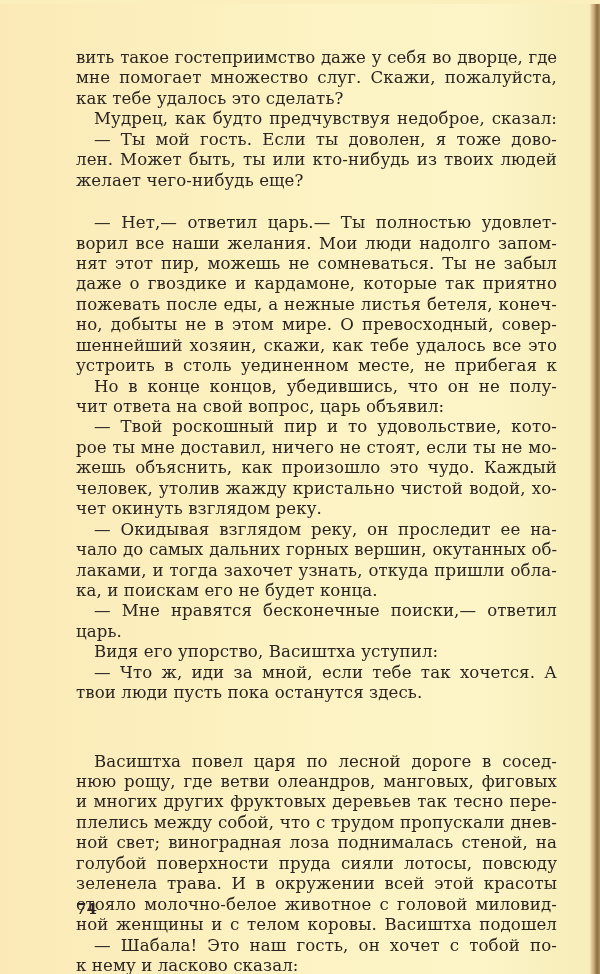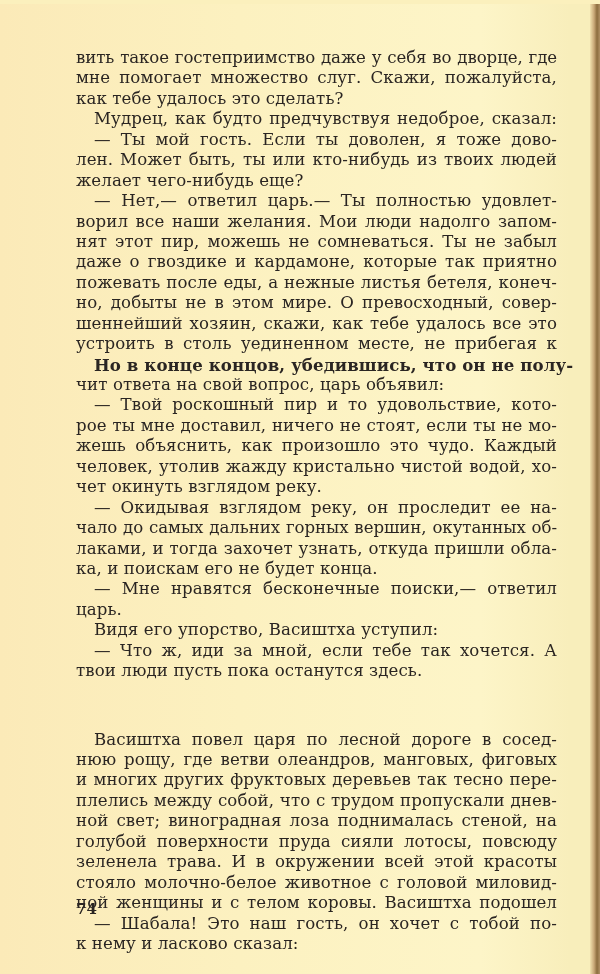--- a/index.html
+++ b/index.html
@@ -65,29 +65,29 @@
 
 <div class="page">
   <div class="text-block" id="text-block">
       <span class="line" style="white-space: nowrap; word-spacing: 0px; letter-spacing: -0.0826322px;">вить такое гостеприимство даже у себя во дворце, где</span>
       <span class="line" style="white-space: nowrap; word-spacing: 0px;">мне помогает множество слуг. Скажи, пожалуйста,</span>
       <span class="line last">как тебе удалось это сделать?</span>
       <span class="line indent" style="white-space: nowrap; word-spacing: 0px;">Мудрец, как будто предчувствуя недоброе, сказал:</span>
       <span class="line indent" style="white-space: nowrap; word-spacing: 0px;">— Ты мой гость. Если ты доволен, я тоже дово-</span>
       <span class="line" style="white-space: nowrap; word-spacing: 0px;">лен. Может быть, ты или кто-нибудь из твоих людей</span>
       <span class="line last">желает чего-нибудь еще?</span>
-      <span class="line indent" style="white-space: nowrap; word-spacing: 0px;">— Нет,— ответил царь.— Ты полностью удовлет-</span>
+      <span class="line indent" style="white-space: nowrap; word-spacing: 0px; margin-top: 22px;">— Нет,— ответил царь.— Ты полностью удовлет-</span>
       <span class="line" style="white-space: nowrap; word-spacing: 0px;">ворил все наши желания. Мои люди надолго запом-</span>
       <span class="line" style="white-space: nowrap; word-spacing: 0px;">нят этот пир, можешь не сомневаться. Ты не забыл</span>
       <span class="line" style="white-space: nowrap; word-spacing: 0px;">даже о гвоздике и кардамоне, которые так приятно</span>
       <span class="line" style="white-space: nowrap; word-spacing: 0px;">пожевать после еды, а нежные листья бетеля, конеч-</span>
       <span class="line" style="white-space: nowrap; word-spacing: 0px;">но, добыты не в этом мире. О превосходный, совер-</span>
       <span class="line" style="white-space: nowrap; word-spacing: 0px;">шеннейший хозяин, скажи, как тебе удалось все это</span>
       <span class="line" style="white-space: nowrap; word-spacing: 0px;">устроить в столь уединенном месте, не прибегая к</span>
-      <span class="line indent" style="white-space: nowrap; word-spacing: 0px; font-weight: bold;">Но в конце концов, убедившись, что он не полу-</span>
+      <span class="line indent" style="white-space: nowrap; word-spacing: 0px;">Но в конце концов, убедившись, что он не полу-</span>
       <span class="line last">чит ответа на свой вопрос, царь объявил:</span>
       <span class="line indent" style="white-space: nowrap; word-spacing: 0px;">— Твой роскошный пир и то удовольствие, кото-</span>
       <span class="line" style="white-space: nowrap; word-spacing: 0px;">рое ты мне доставил, ничего не стоят, если ты не мо-</span>
       <span class="line" style="white-space: nowrap; word-spacing: 0px;">жешь объяснить, как произошло это чудо. Каждый</span>
       <span class="line" style="white-space: nowrap; word-spacing: 0px;">человек, утолив жажду кристально чистой водой, хо-</span>
       <span class="line last">чет окинуть взглядом реку.</span>
       <span class="line indent" style="white-space: nowrap; word-spacing: 0px;">— Окидывая взглядом реку, он проследит ее на-</span>
       <span class="line" style="white-space: nowrap; word-spacing: 0px; letter-spacing: -0.0671875px;">чало до самых дальних горных вершин, окутанных об-</span>
       <span class="line" style="white-space: nowrap; word-spacing: 0px;">лаками, и тогда захочет узнать, откуда пришли обла-</span>
       <span class="line last">ка, и поискам его не будет конца.</span>

